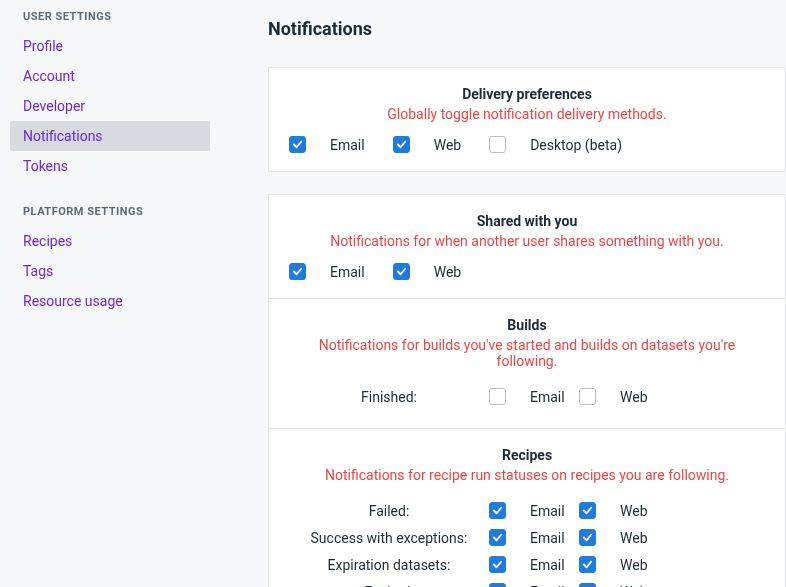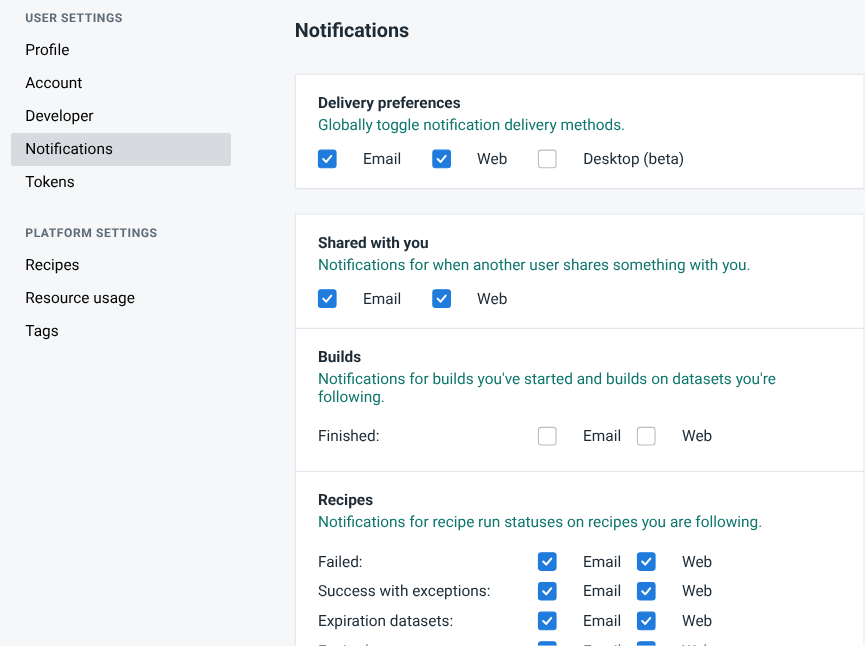--- a/index.html
+++ b/index.html
@@ -27,21 +27,21 @@
       font-weight: 700;
       color: #5e6b77;
       letter-spacing: 0.5px;
       padding: 0 13px 8px 13px;
     }
     .sidebar-group {
       margin-bottom: 24px;
     }
     .sidebar-item {
       padding: 7px 13px;
-      color: #000000;
+      color: #6d28d9;
       cursor: pointer;
       font-size: 14px;
       border-radius: 2px;
     }
     .sidebar-item.active {
       background: #d7dade;
       font-weight: 400;
     }
     .main {
       flex: 1;
@@ -53,38 +53,39 @@
       font-weight: 700;
       color: #1c2b36;
       margin-bottom: 28px;
     }
     .card {
       background: #fff;
       border: 1px solid #e1e5e9;
       border-radius: 2px;
       margin-bottom: 22px;
       padding: 18px 20px 18px 20px;
+      text-align: center;
     }
     .card.attached {
       margin-bottom: 0;
       border-bottom: none;
       border-radius: 0;
     }
     .card.attached + .card {
       border-radius: 0;
     }
     .card-title {
       font-size: 14px;
       font-weight: 700;
       color: #1c2b36;
       margin-bottom: 4px;
     }
     .card-desc {
       font-size: 14px;
-      color: #0f766e;
+      color: #ef4444;
       margin-bottom: 14px;
     }
     .checkbox-row {
       display: flex;
       align-items: center;
       gap: 28px;
     }
     .checkbox-wrap {
       display: inline-flex;
       align-items: center;
@@ -142,22 +143,22 @@
     <div class="sidebar-header">USER SETTINGS</div>
     <div class="sidebar-item">Profile</div>
     <div class="sidebar-item">Account</div>
     <div class="sidebar-item">Developer</div>
     <div class="sidebar-item active">Notifications</div>
     <div class="sidebar-item">Tokens</div>
   </div>
   <div class="sidebar-group">
     <div class="sidebar-header">PLATFORM SETTINGS</div>
     <div class="sidebar-item">Recipes</div>
+    <div class="sidebar-item">Tags</div>
     <div class="sidebar-item">Resource usage</div>
-    <div class="sidebar-item">Tags</div>
   </div>
 </nav>
 
 <main class="main">
   <h1 class="page-title">Notifications</h1>
 
   <section class="card">
     <div class="card-title">Delivery preferences</div>
     <div class="card-desc">Globally toggle notification delivery methods.</div>
     <div class="checkbox-row">

